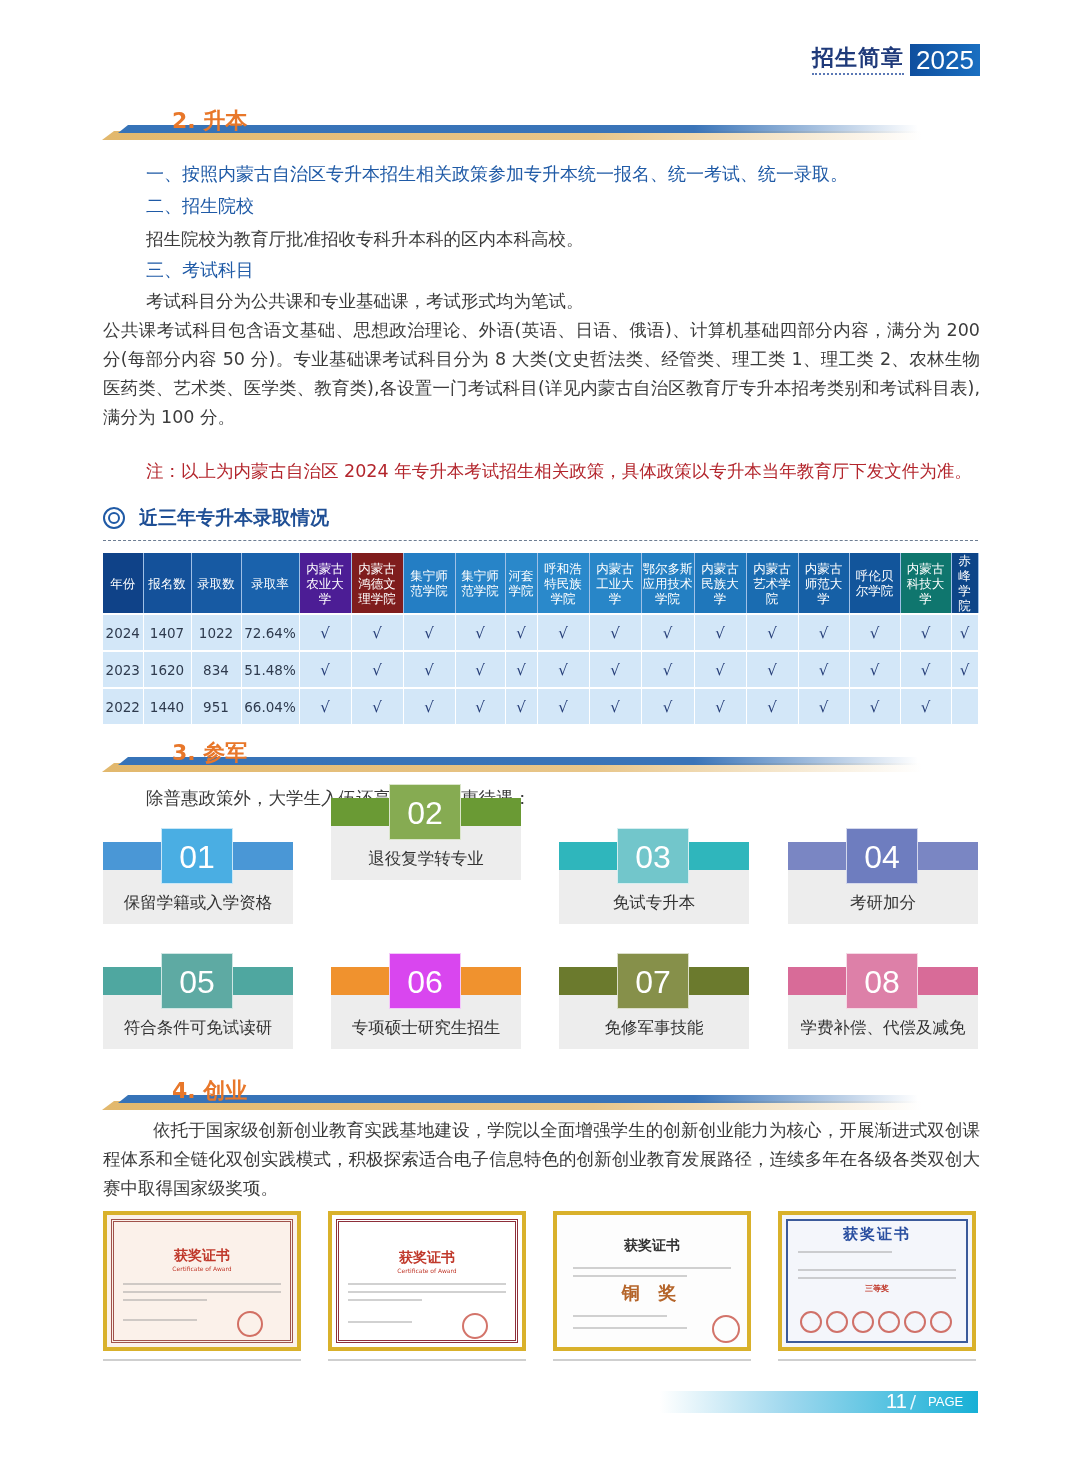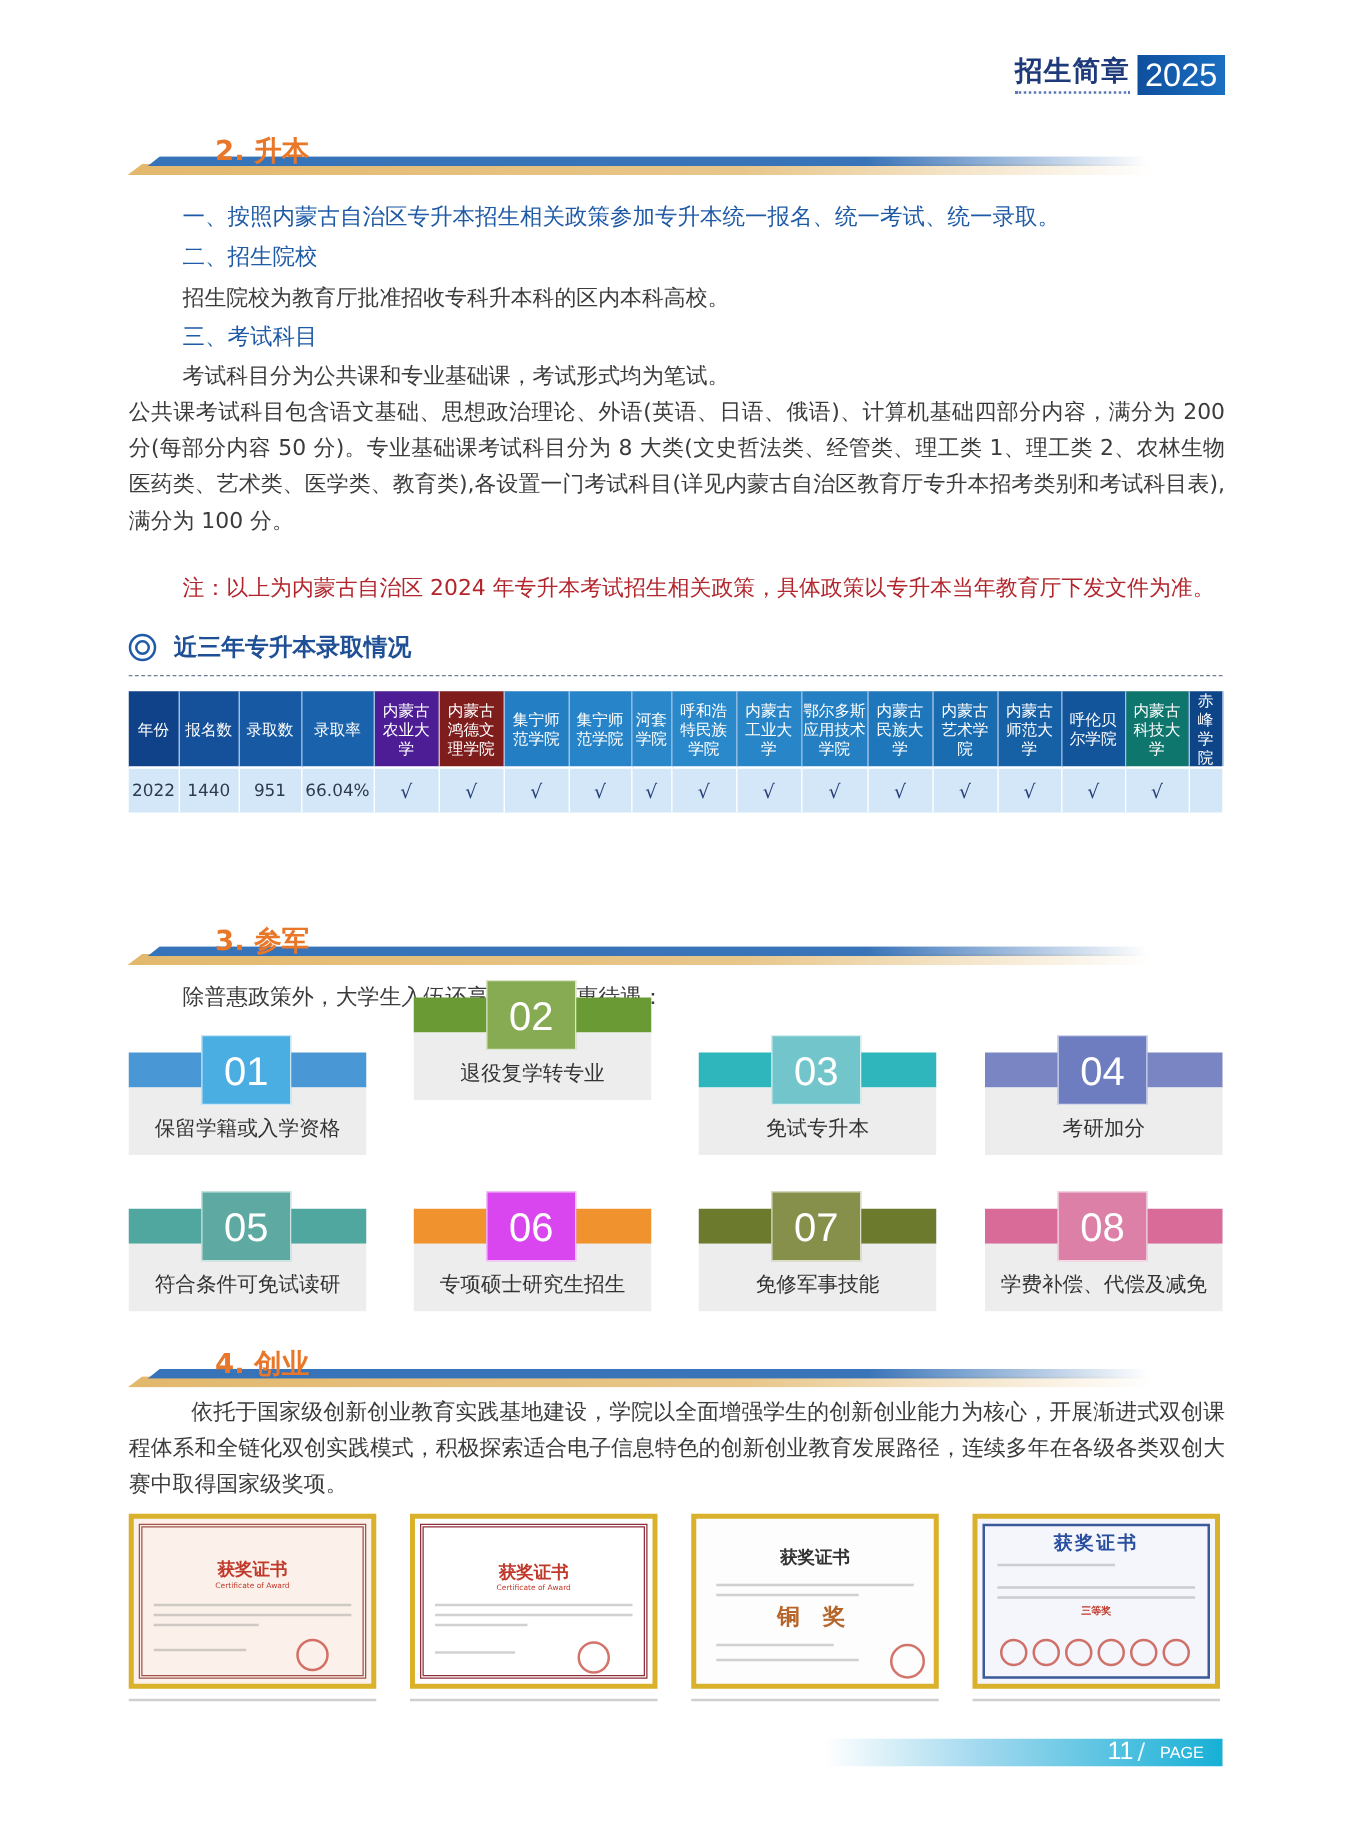--- a/index.html
+++ b/index.html
@@ -136,20 +136,60 @@
       <th style="background:#1f77bb">内蒙古民族大学</th>
       <th style="background:#1a6cb1">内蒙古艺术学院</th>
       <th style="background:#1660a6">内蒙古师范大学</th>
       <th style="background:#12559b">呼伦贝尔学院</th>
       <th style="background:#0f766e">内蒙古科技大学</th>
       <th style="background:#0d4588">赤峰学院</th>
     </tr>
   </thead>
   <tbody>
     <tr>
+      <td>2024</td>
+      <td>1407</td>
+      <td>1022</td>
+      <td>72.64%</td>
+      <td class="chk">√</td>
+      <td class="chk">√</td>
+      <td class="chk">√</td>
+      <td class="chk">√</td>
+      <td class="chk">√</td>
+      <td class="chk">√</td>
+      <td class="chk">√</td>
+      <td class="chk">√</td>
+      <td class="chk">√</td>
+      <td class="chk">√</td>
+      <td class="chk">√</td>
+      <td class="chk">√</td>
+      <td class="chk">√</td>
+      <td class="chk">√</td>
+    </tr>
+    <tr>
+      <td>2023</td>
+      <td>1620</td>
+      <td>834</td>
+      <td>51.48%</td>
+      <td class="chk">√</td>
+      <td class="chk">√</td>
+      <td class="chk">√</td>
+      <td class="chk">√</td>
+      <td class="chk">√</td>
+      <td class="chk">√</td>
+      <td class="chk">√</td>
+      <td class="chk">√</td>
+      <td class="chk">√</td>
+      <td class="chk">√</td>
+      <td class="chk">√</td>
+      <td class="chk">√</td>
+      <td class="chk">√</td>
+      <td class="chk">√</td>
+    </tr>
+    <tr>
       <td>2022</td>
       <td>1440</td>
       <td>951</td>
       <td>66.04%</td>
       <td class="chk">√</td>
       <td class="chk">√</td>
       <td class="chk">√</td>
       <td class="chk">√</td>
       <td class="chk">√</td>
       <td class="chk">√</td>

